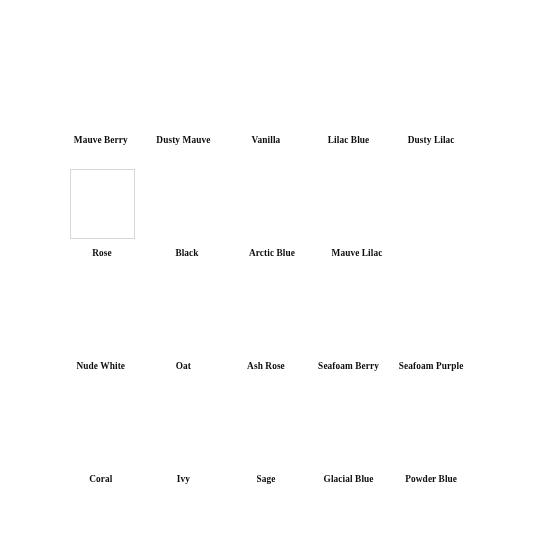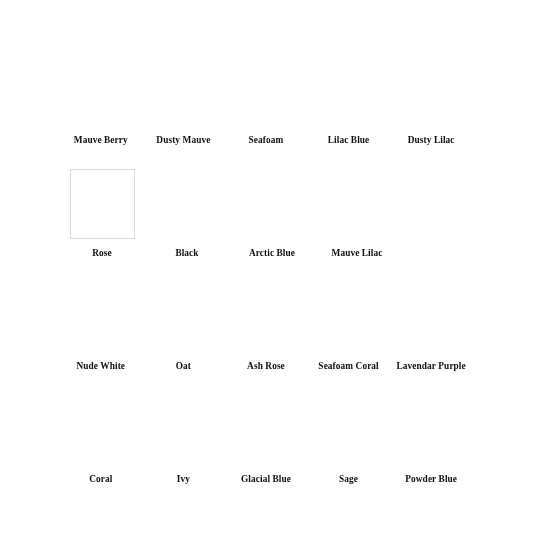--- a/index.html
+++ b/index.html
@@ -73,21 +73,21 @@
         <div class="swatch-cell">
           <div class="swatch-chip"></div>
           <div class="swatch-label">Mauve Berry</div>
         </div>
         <div class="swatch-cell">
           <div class="swatch-chip"></div>
           <div class="swatch-label">Dusty Mauve</div>
         </div>
         <div class="swatch-cell">
           <div class="swatch-chip"></div>
-          <div class="swatch-label">Seafoam</div>
+          <div class="swatch-label">Vanilla</div>
         </div>
         <div class="swatch-cell">
           <div class="swatch-chip"></div>
           <div class="swatch-label">Lilac Blue</div>
         </div>
         <div class="swatch-cell">
           <div class="swatch-chip"></div>
           <div class="swatch-label">Dusty Lilac</div>
         </div>
       </div>
@@ -117,43 +117,43 @@
         <div class="swatch-cell">
           <div class="swatch-chip"></div>
           <div class="swatch-label">Oat</div>
         </div>
         <div class="swatch-cell">
           <div class="swatch-chip"></div>
           <div class="swatch-label">Ash Rose</div>
         </div>
         <div class="swatch-cell">
           <div class="swatch-chip"></div>
-          <div class="swatch-label">Seafoam Coral</div>
+          <div class="swatch-label">Seafoam Berry</div>
         </div>
         <div class="swatch-cell">
           <div class="swatch-chip"></div>
-          <div class="swatch-label">Lavendar Purple</div>
+          <div class="swatch-label">Seafoam Purple</div>
         </div>
       </div>
       <div class="swatch-row">
         <div class="swatch-cell">
           <div class="swatch-chip"></div>
           <div class="swatch-label">Coral</div>
         </div>
         <div class="swatch-cell">
           <div class="swatch-chip"></div>
           <div class="swatch-label">Ivy</div>
         </div>
         <div class="swatch-cell">
           <div class="swatch-chip"></div>
-          <div class="swatch-label">Glacial Blue</div>
+          <div class="swatch-label">Sage</div>
         </div>
         <div class="swatch-cell">
           <div class="swatch-chip"></div>
-          <div class="swatch-label">Sage</div>
+          <div class="swatch-label">Glacial Blue</div>
         </div>
         <div class="swatch-cell">
           <div class="swatch-chip"></div>
           <div class="swatch-label">Powder Blue</div>
         </div>
       </div>
     </div>
 </div>
 
 </body></html>

